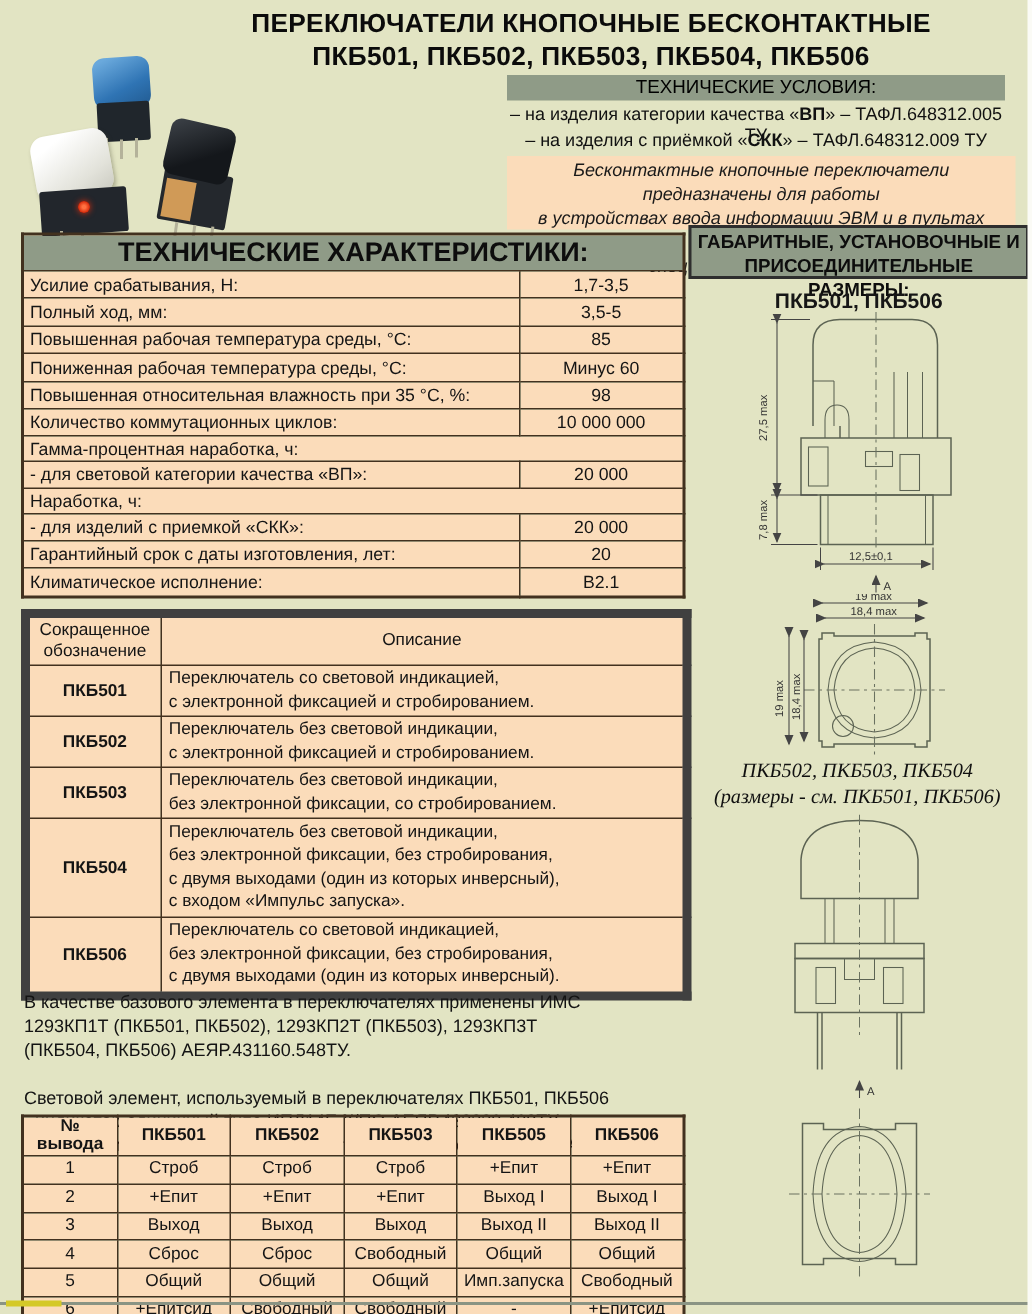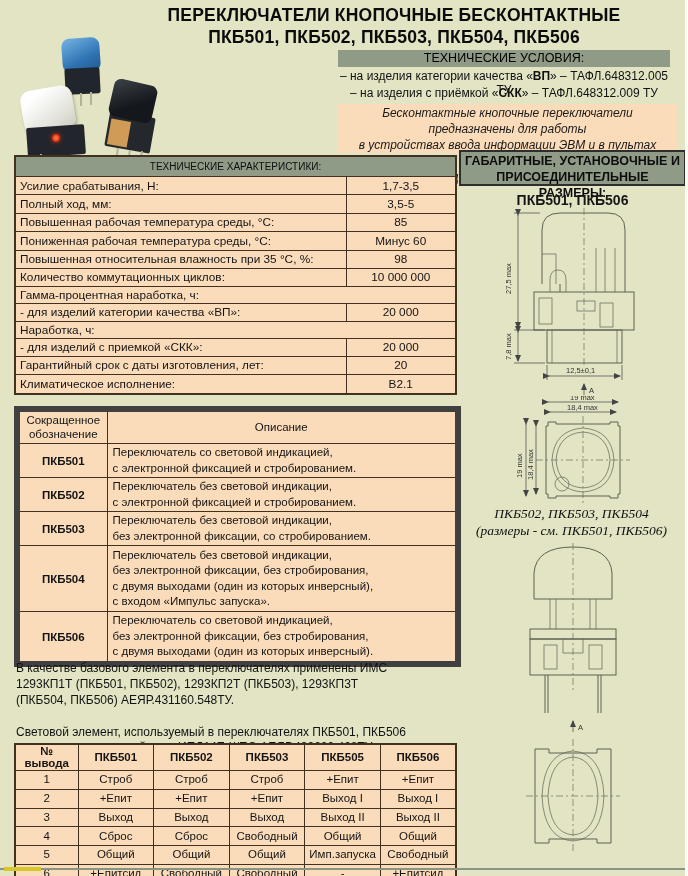--- a/index.html
+++ b/index.html
@@ -33,21 +33,21 @@
   .tu-header{position:absolute;left:338px;top:50px;width:332px;height:17px;background:#8f9b87;
       color:#000000;font-weight:normal;font-size:12.5px;line-height:17px;text-align:center;}
   .tu-line{position:absolute;left:338px;width:332px;text-align:center;font-size:12px;color:#111;}
   .tu-desc{position:absolute;left:338px;top:104px;width:339px;height:49px;background:#fbdcba;
       font-style:italic;font-size:12px;line-height:16px;text-align:center;white-space:pre-line;
       color:#1a1a1a;padding-top:1px;box-sizing:border-box;}
 
   
   table{border-collapse:collapse;table-layout:fixed;}
   td,th{border:1px solid #42311f;background:#fbdcba;font-size:11.8px;color:#141414;overflow:hidden;}
-  .sec-bar{background:#8f9b87;font-weight:normal;font-size:10px;text-align:center;color:#0d0d0d;}
+  .sec-bar{background:#8f9b87;font-weight:bold;font-size:18px;text-align:center;color:#0d0d0d;}
 
   .tech-table{position:absolute;left:14px;top:155px;width:441px;border:2px solid #42311f;}
   .tech-table th{height:17px;background:#8f9b87;}
   .tech-table td{height:15.4px;line-height:1.05;}
   .tech-table td.lbl{padding:0 4px;text-align:left;}
   .tech-table td.val{text-align:center;}
 
   .constr-bar{position:absolute;left:14px;top:388px;width:441px;height:17px;line-height:17px;
       border:2px solid #42311f;box-sizing:border-box;}
   .constr-table{position:absolute;left:14px;top:406px;width:441px;border:6px solid #404040;}
@@ -154,21 +154,21 @@
           <td class="val">98</td>
         </tr>
         <tr>
           <td class="lbl">Количество коммутационных циклов:</td>
           <td class="val">10 000 000</td>
         </tr>
         <tr>
           <td class="lbl" colspan="2">Гамма-процентная наработка, ч:</td>
         </tr>
         <tr>
-          <td class="lbl">- для изделий категории качества «ВП»:</td>
+          <td class="lbl">- для световой категории качества «ВП»:</td>
           <td class="val">20 000</td>
         </tr>
         <tr>
           <td class="lbl" colspan="2">Наработка, ч:</td>
         </tr>
         <tr>
           <td class="lbl">- для изделий с приемкой «СКК»:</td>
           <td class="val">20 000</td>
         </tr>
         <tr>

